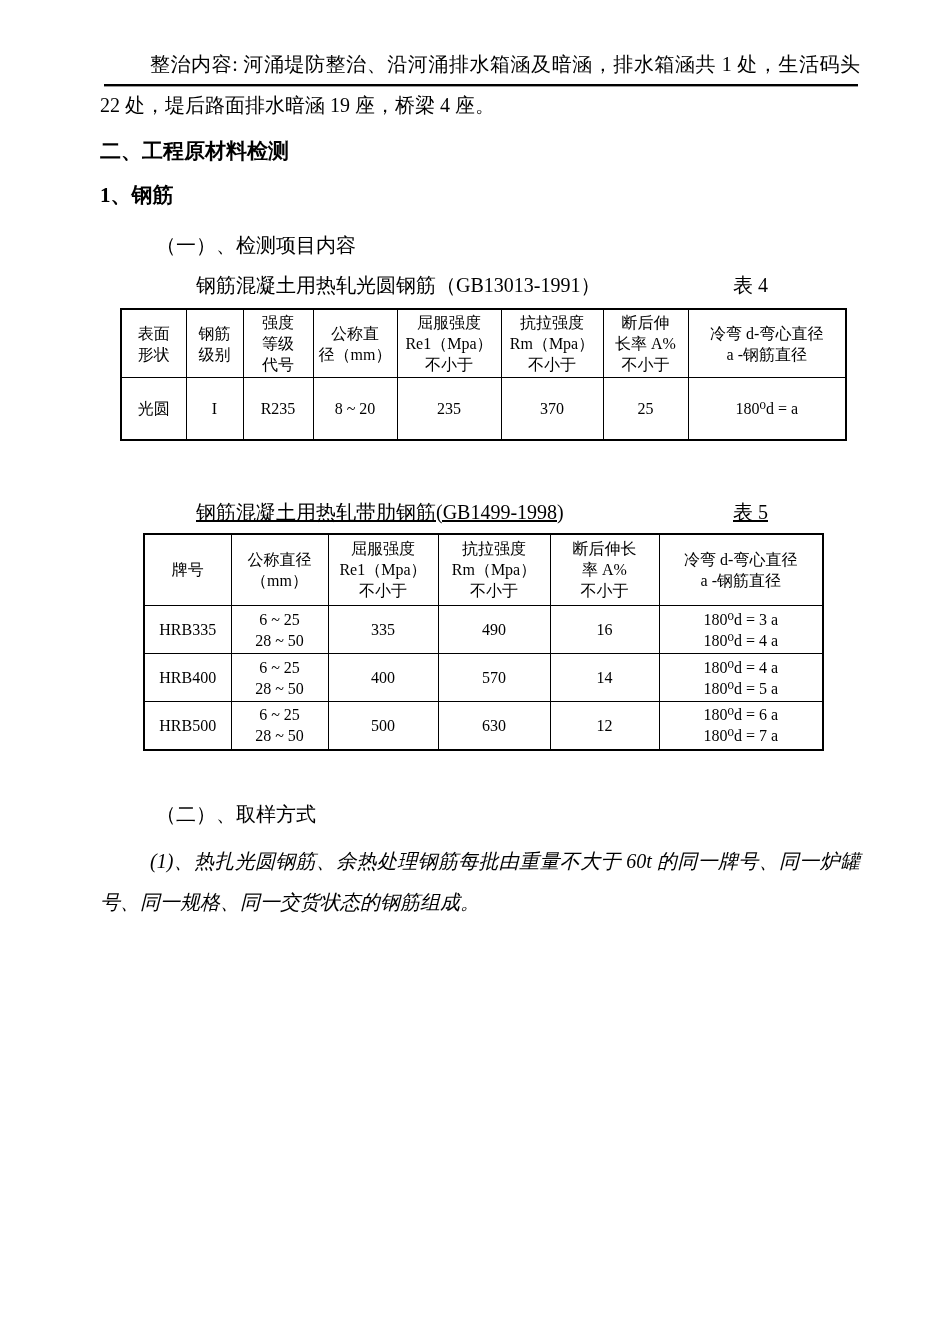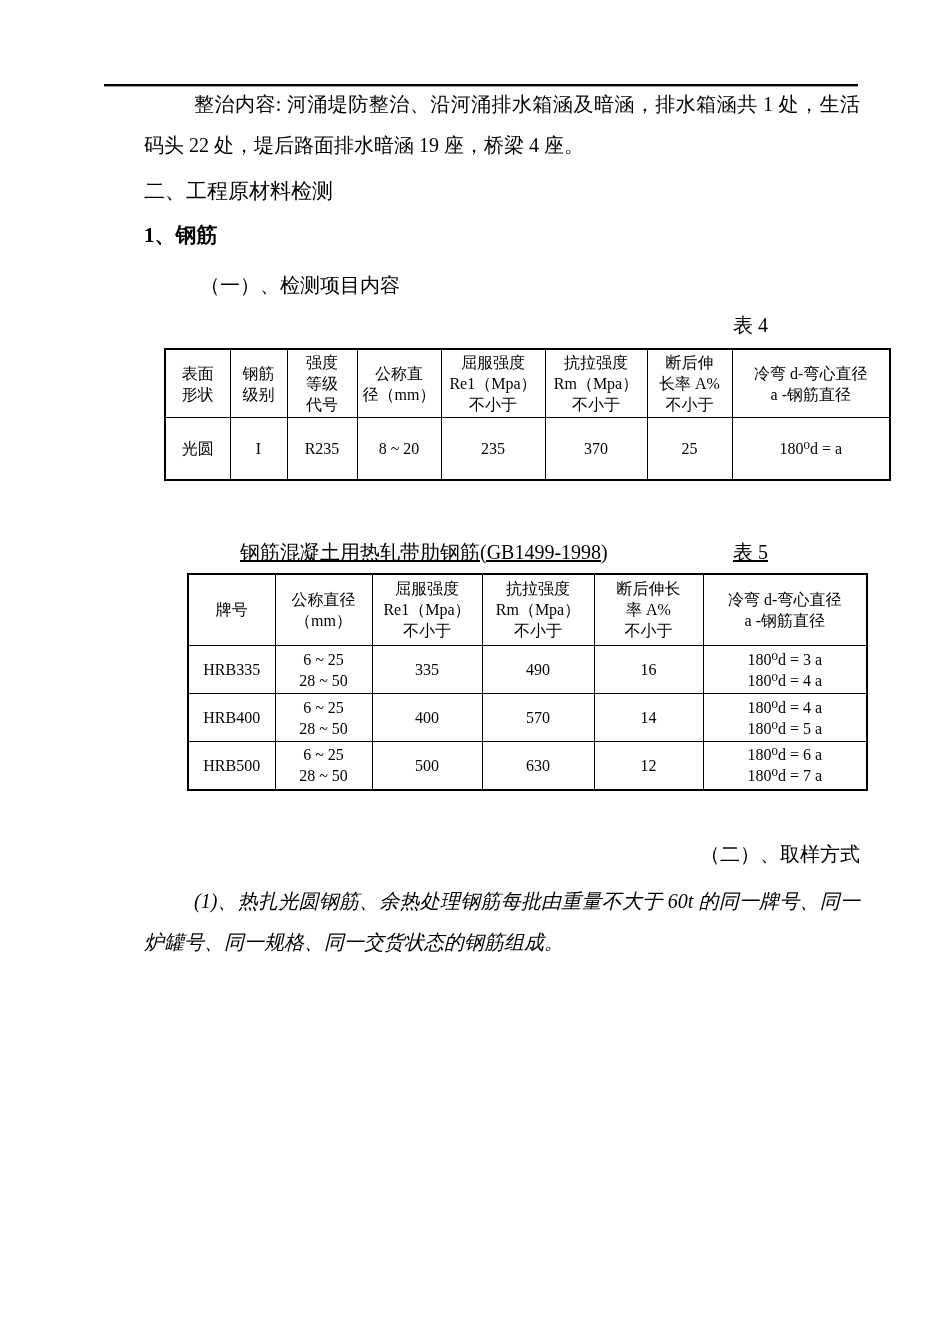--- a/index.html
+++ b/index.html
@@ -6,27 +6,27 @@
   body { background:#fff; }
   .page {
     position:relative; width:950px; height:1344px; overflow:hidden;
     background:#fff; color:#000;
     font-family:"Liberation Serif","DejaVu Serif",serif;
   }
   .header-rule {
     position:absolute; top:84px; left:104px; width:754px; height:3px;
     border-top:2px solid #000; border-bottom:1px solid #9a9a9a;
   }
-  .content { padding:84px 90px 0 100px;margin-left:44px; }
+  .content { padding:44px 90px 0 100px; }
   p.body { font-size:20px; line-height:41px; text-indent:50px; text-align:justify; }
-  h2.sec { font-size:21px; font-weight:normal; line-height:30px; margin-top:10px; }
+  h2.sec { font-size:21px; font-weight:bold; line-height:30px; margin-top:10px; }
   h3.sec { font-size:21px; font-weight:bold; line-height:30px; margin-top:14px; }
   p.item { font-size:20px; line-height:30px; padding-left:56px; }
   .item1 { margin-top:20px; }
-  .item2 { margin-top:48px;text-align:right; }
+  .item2 { margin-top:48px; }
   .mech { margin-top:14px; }
   .s1 { margin-top:12px;font-style:italic; }
   .s2 { margin-top:6px; }
   .caption { display:flex; font-size:20px; line-height:26px; }
   .caption .cap-text { margin-left:96px; }
   .caption .cap-label { margin-left:auto; margin-right:92px; }
   .caption4 { margin-top:12px; }
   .caption5 { margin-top:58px;text-decoration:underline; }
   table { border-collapse:collapse; table-layout:fixed; font-size:16px; border:2.5px solid #000; }
   .t4 { margin:10px 0 0 20px; width:725px; }
@@ -49,20 +49,21 @@
   <div class="content">
     <p class="body">整治内容: 河涌堤防整治、沿河涌排水箱涵及暗涵，排水箱涵共 1 处，生活码头 22 处，堤后路面排水暗涵 19 座，桥梁 4 座。</p>
 
     <h2 class="sec">二、工程原材料检测</h2>
     <h3 class="sec">1、钢筋</h3>
 
     <p class="item item1">（一）、检测项目内容</p>
 
 
     <div class="caption caption4">
+      <span class="cap-text">钢筋混凝土用热轧光圆钢筋（GB13013-1991）</span>
       <span class="cap-label">表 4</span>
     </div>
 
     <table class="t4">
       <colgroup>
         <col style="width:65px">
           <col style="width:57px">
           <col style="width:70px">
           <col style="width:84px">
         <col style="width:104px">

